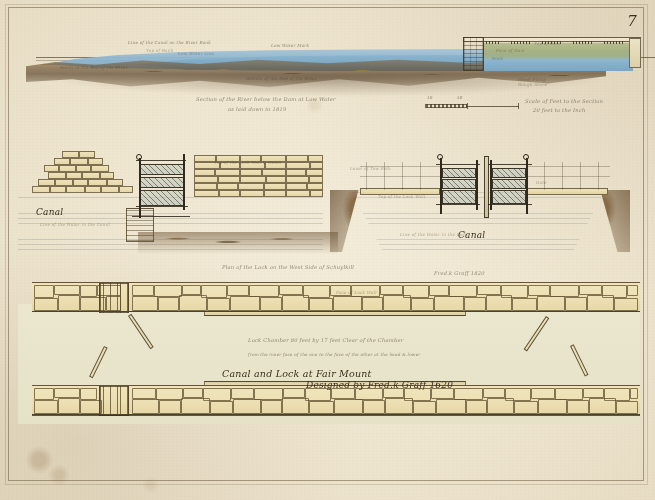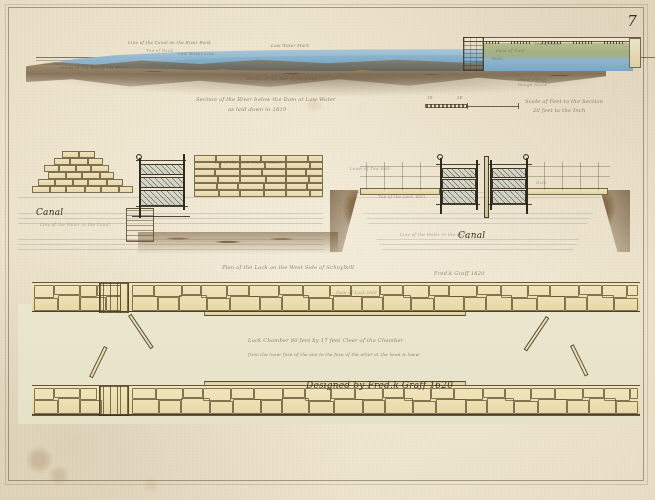--- a/index.html
+++ b/index.html
@@ -578,15 +578,16 @@
     <div class="abs" style="left:186px;top:101px;width:262px;height:4px;background:linear-gradient(180deg,#ddcf9e,#e8dbae);border-top:1px solid rgba(60,48,30,.85);border-left:.7px solid rgba(60,48,30,.6);border-right:.7px solid rgba(60,48,30,.6);box-sizing:border-box;"></div>
 
     <div class="abs" style="left:14px;top:135px;width:608px;height:1.4px;background:rgba(50,40,26,.75);"></div>
 
     <div class="abs hand tiny vfaint" style="left:318px;top:10px;">Face of Lock Wall</div>
   </div>
 
   <div class="abs hand mini faint" style="left:248px;top:337px;">Lock Chamber 80 feet by 17 feet Clear of the Chamber</div>
   <div class="abs hand tiny faint" style="left:248px;top:352px;">from the inner face of the one to the face of the other at the head &amp; lower</div>
 
+  <div class="abs hand med ink" style="left:222px;top:368px;font-size:9.5px;">Canal and Lock at Fair Mount</div>
   <div class="abs hand med ink" style="left:306px;top:380px;font-size:9px;">Designed by Fred.k Graff 1620</div>
 
 </div>
 
 </body></html>

